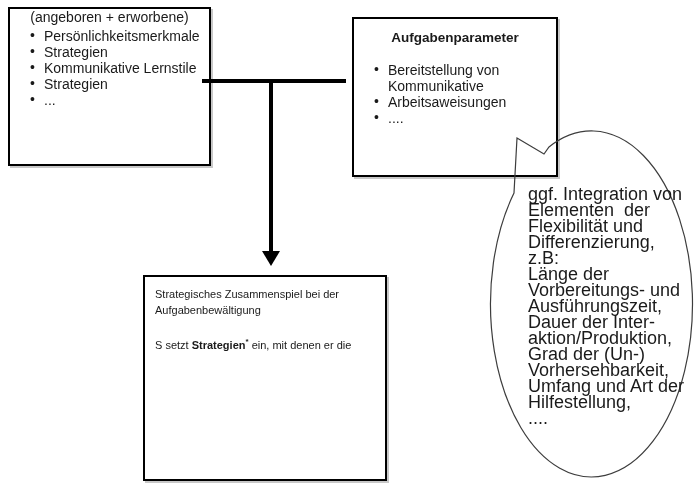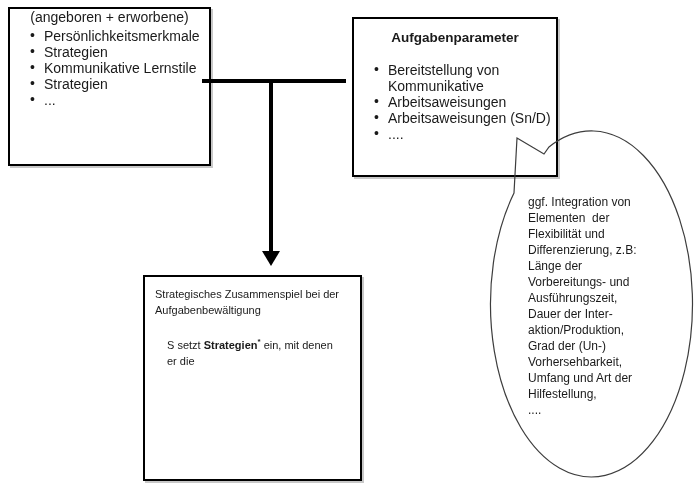--- a/index.html
+++ b/index.html
@@ -11,37 +11,37 @@
     --text:#1a1a1a;
   }
   *{box-sizing:border-box;}
   body{margin:0;background:var(--background);font-family:"Liberation Sans",sans-serif;color:var(--text);}
   .stage{position:relative;width:700px;height:492px;background:var(--background);overflow:hidden;}
 
   .box{position:absolute;border:2px solid var(--border);background:var(--background);
        box-shadow:2px 2px 0 var(--shadow);z-index:1;}
   #box-kompetenzen{left:8px;top:7px;width:203px;height:159px;}
   #box-aufgaben{left:352px;top:17px;width:206px;height:160px;}
-  #box-strategie{left:143px;top:275px;width:219px;height:206px;font-size:11px;line-height:16px;padding:9px 10px;}
+  #box-strategie{left:143px;top:275px;width:244px;height:206px;font-size:11px;line-height:16px;padding:9px 10px;}
 
   .box-title{text-align:center;font-weight:bold;font-size:13.5px;line-height:15px;padding-top:6px;}
   #box-aufgaben .box-title{padding-top:11px;}
   .box-subtitle{text-align:center;font-size:14px;line-height:16px;}
 
   ul.bullets{margin:3px 0 0 4px;padding:0 4px 0 16px;list-style:none;font-size:14px;line-height:16px;}
   #box-aufgaben ul.bullets{margin-top:17px;}
   ul.bullets li{position:relative;padding-left:14px;}
   ul.bullets li::before{content:"\2022";position:absolute;left:0;top:-1px;font-size:14px;}
 
   #box-strategie p{margin:0 0 16px 0;}
-  #box-strategie .para{margin:12px;}
+  #box-strategie .para{margin:0;}
   #box-strategie sup{font-size:8px;font-weight:bold;}
 
-  .bubble-text{position:absolute;left:528px;top:194px;width:160px;z-index:3;
-               font-size:12px;line-height:16px;white-space:pre-wrap;}
+  .bubble-text{position:absolute;left:528px;top:186px;width:160px;z-index:3;
+               font-size:18px;line-height:16px;white-space:pre-wrap;}
 
   svg.overlay{position:absolute;left:0;top:0;z-index:2;pointer-events:none;}
   .conn{stroke:var(--arrow);stroke-width:4;}
   .head{fill:var(--arrow);}
   .bubble{fill:none;stroke:var(--bubble_stroke);stroke-width:1.2;}
 </style>
 </head>
 <body>
 
 <div class="stage">
@@ -55,21 +55,20 @@
         <li>Strategien</li>
         <li>...</li>
       </ul>
   </div>
 
   <div class="box" id="box-aufgaben">
     <div class="box-title">Aufgabenparameter</div>
     <ul class="bullets">
         <li>Bereitstellung von Kommunikative</li>
         <li>Arbeitsaweisungen</li>
-        <li>Arbeitsaweisungen (Sn/D)</li>
         <li>....</li>
       </ul>
   </div>
 
   <div class="box" id="box-strategie">
     <p>Strategisches Zusammenspiel bei der<br>Aufgabenbewältigung</p>
     <p class="para"><span>S setzt </span><b>Strategien</b><sup>*</sup><span> ein, mit denen er die</span></p>
   </div>
 
   <svg class="overlay" width="700" height="492" viewBox="0 0 700 492">

